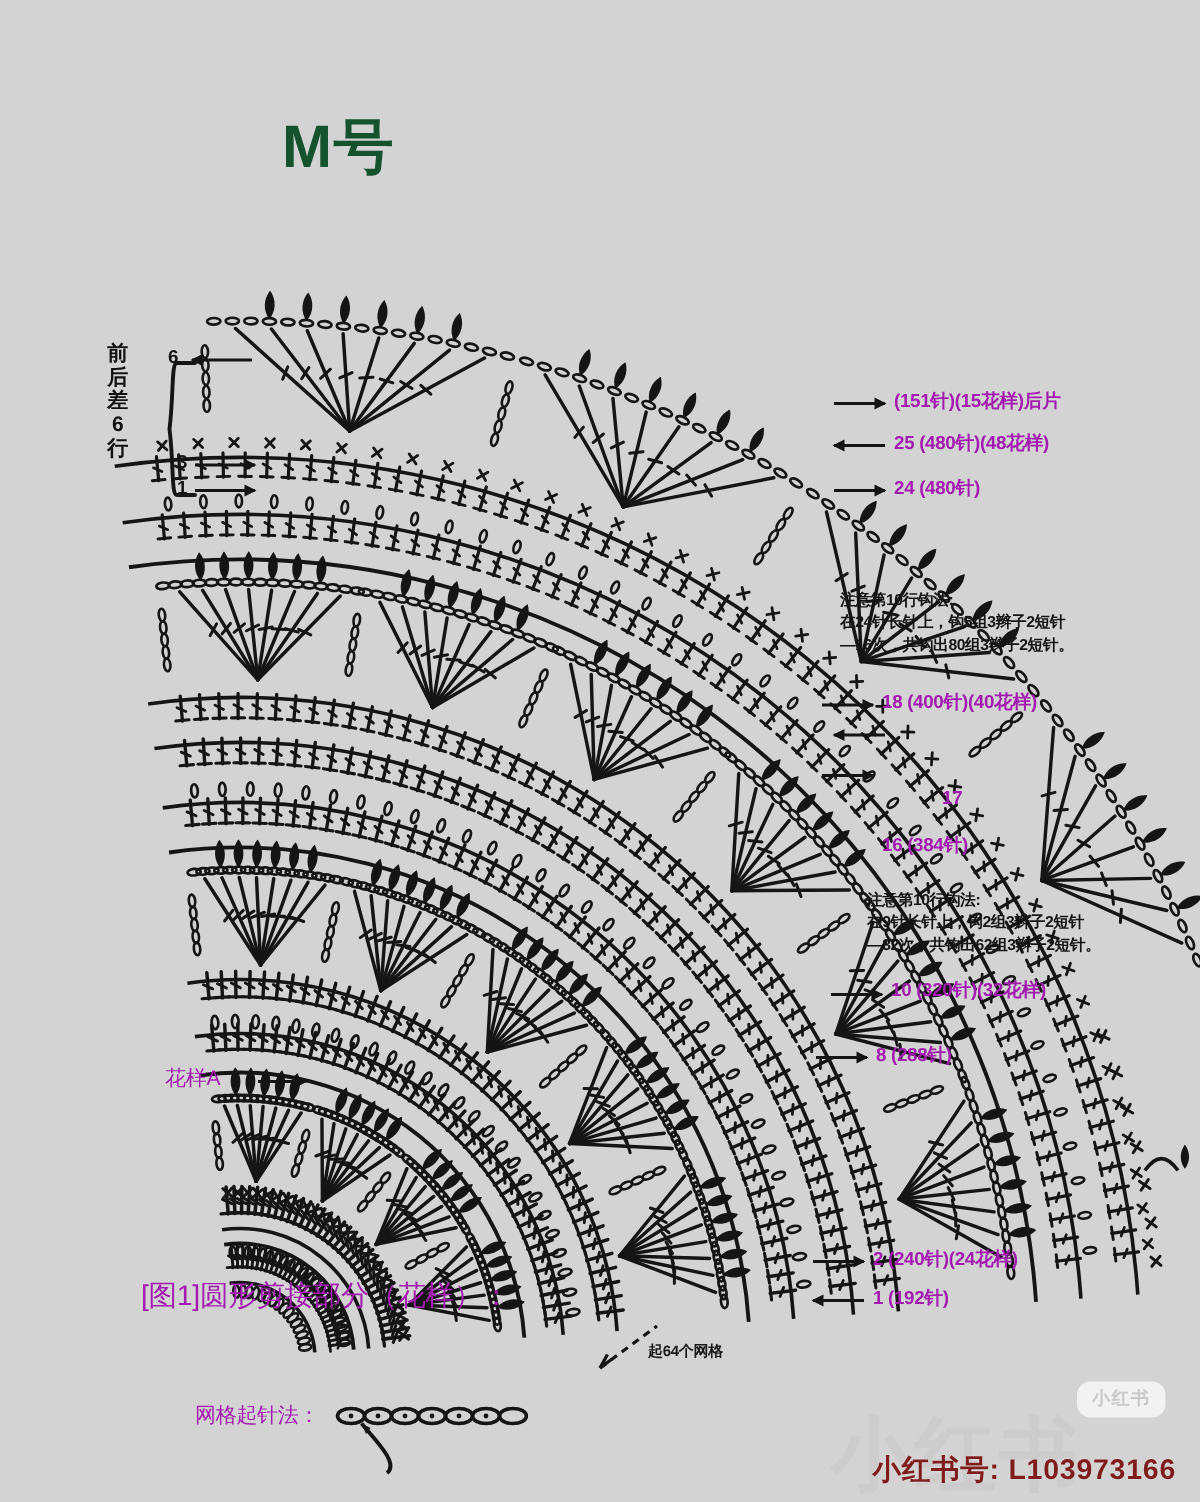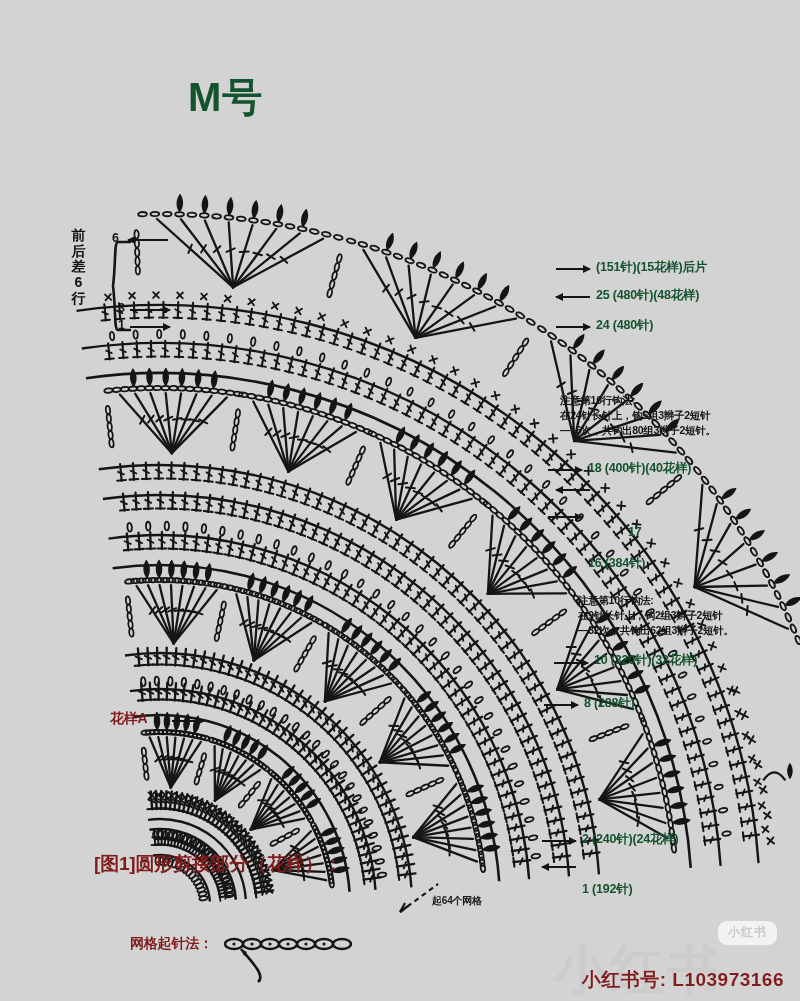--- a/index.html
+++ b/index.html
@@ -29,21 +29,21 @@
     font-weight: 700;
     letter-spacing: 1px;
     color: #14532d;
     font-family: "Liberation Sans", "DejaVu Sans", sans-serif;
   }
 
   
   .ann {
     font-size: 12.5px;
     font-weight: 700;
-    color: #14532d;
+    color: #a21caf;
     white-space: nowrap;
     line-height: 1.05;
     letter-spacing: -0.2px;
   }
   .ann-sm {
     font-size: 10.5px;
     font-weight: 700;
     color: #141414;
     white-space: nowrap;
     line-height: 1.45;
@@ -52,22 +52,22 @@
   .ann-tiny {
     font-size: 8.5px;
     font-weight: 700;
     color: #1a1a1a;
     white-space: nowrap;
     letter-spacing: -0.2px;
     text-align: center;
   }
   .ann-cap {
     font-size: 14px;
-    font-weight: 700;
-    color: #7f1d1d;
+    font-weight: 400;
+    color: #a21caf;
     white-space: nowrap;
     letter-spacing: -0.2px;
   }
   .ann-left-vert {
     font-size: 14px;
     font-weight: 700;
     color: #111;
     line-height: 1.12;
     width: 17px;
     text-align: center;
@@ -1703,21 +1703,21 @@
   <div class="abs arrow-r" style="left:554px; top:662px; width:34px;"></div>
   <div class="abs ann" style="left:594px; top:654px;">10 (320针)(32花样)</div>
 
   <div class="abs arrow-r" style="left:544px; top:704px; width:34px;"></div>
   <div class="abs ann" style="left:584px; top:697px;">8  (288针)</div>
 
   <div class="abs arrow-r" style="left:542px; top:840px; width:34px;"></div>
   <div class="abs ann" style="left:582px; top:833px;">2 (240针)(24花样)</div>
 
   <div class="abs arrow-l" style="left:542px; top:866px; width:34px;"></div>
-  <div class="abs ann" style="left:582px; top:859px;margin-top:24px;">1 (192针)</div>
+  <div class="abs ann" style="left:582px; top:859px;">1 (192针)</div>
 
   <div class="abs ann-cap" style="left:110px; top:710px;">花样A</div>
   <div class="abs arrow-r" style="left:172px; top:720px; width:32px;"></div>
 
   <div class="abs ann-cap" style="left:94px; top:851px; font-size:19px;">[图1]圆形剪接部分（花样）：</div>
 
   <div class="abs ann-tiny" style="left:432px; top:894px; font-size:10px;">起64个网格</div>
   <svg class="abs" style="left:398px; top:878px;" width="44" height="36" viewBox="0 0 44 36">
     <path d="M2,34 L40,6" stroke="#151515" stroke-width="2.2" fill="none" stroke-dasharray="5 4"></path>
     <path d="M2,34 L10,28 M2,34 L7,25" stroke="#151515" stroke-width="2.2" fill="none"></path>

